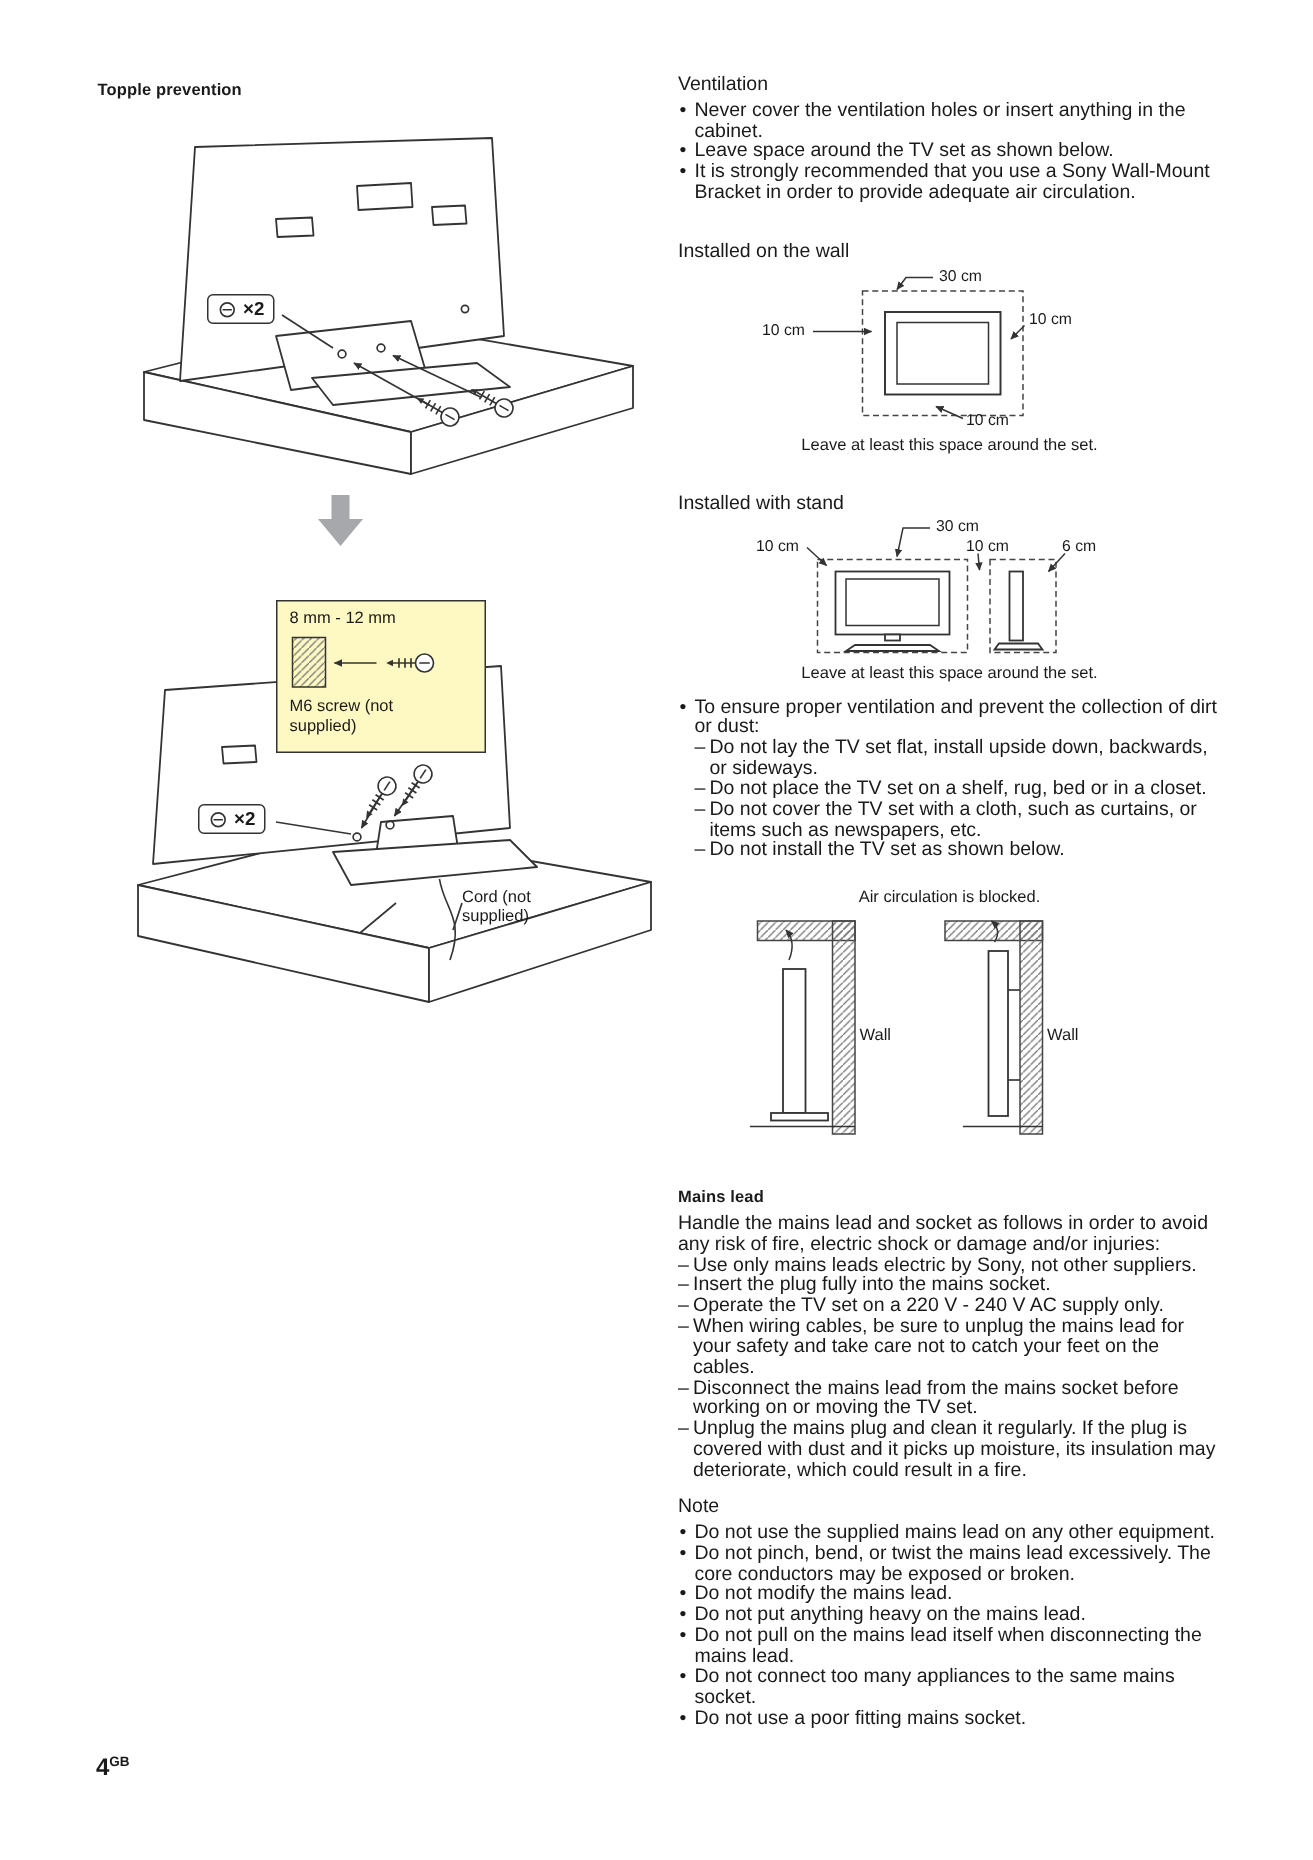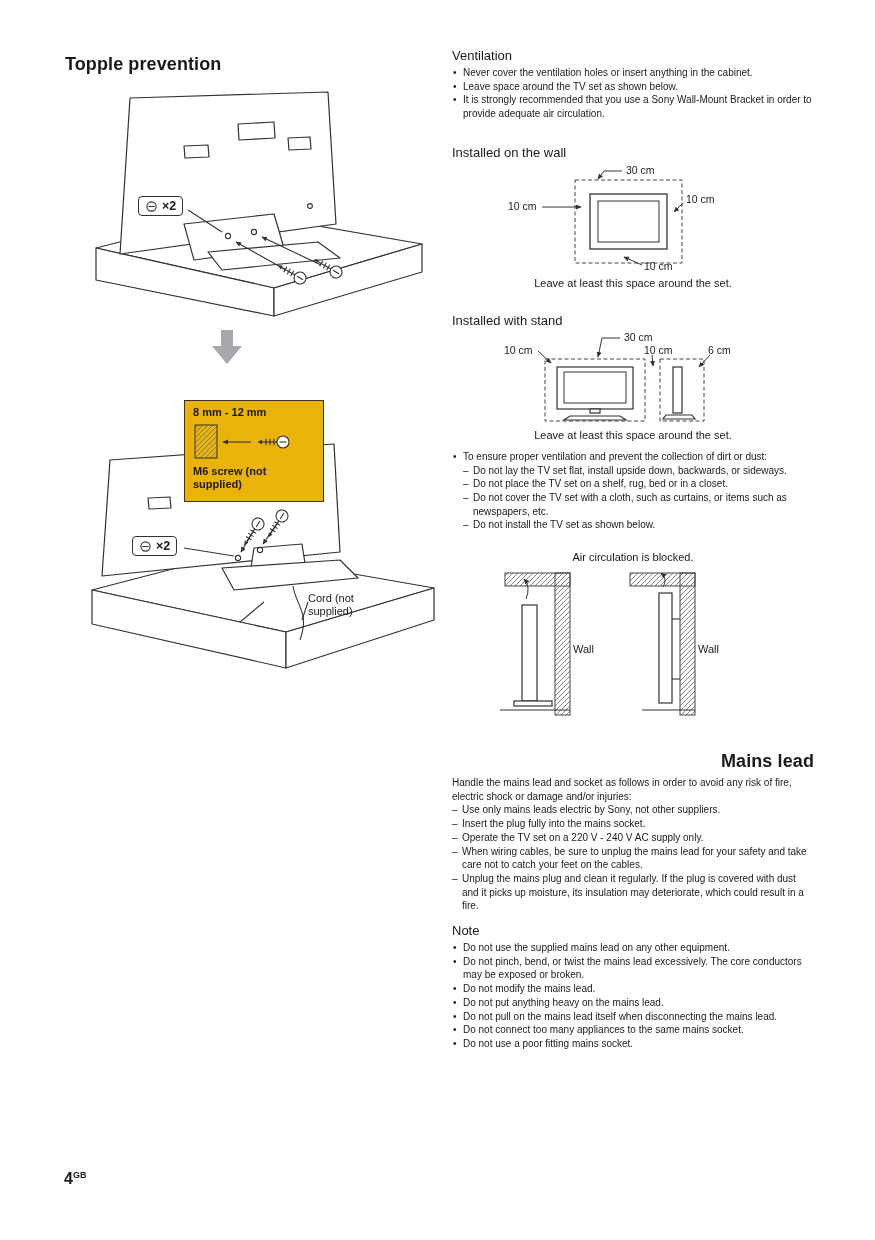--- a/index.html
+++ b/index.html
@@ -4,41 +4,41 @@
 <style>
   * { margin:0; padding:0; box-sizing:border-box; }
   html,body { background:#fff; }
   body {
     width:875px; height:1240px; position:relative; overflow:hidden;
     font-family:"Liberation Sans", sans-serif; color:#1a1a1a;
   }
   .page { position:absolute; inset:0; background:#fff; }
 
   
-  .h-lg { font-size:18px; font-weight:bold; letter-spacing:.1px;text-align:right; }
+  .h-lg { font-size:11px; font-weight:bold; letter-spacing:.1px; }
   .h-md { font-size:13px; font-weight:normal; }
 
   
   .left-heading { position:absolute; left:65px; top:54px; }
   .fig { position:absolute; }
   .fig > svg { position:absolute; left:0; top:0; }
   .fig-label { position:absolute; font-size:11px; line-height:12.6px; color:#1a1a1a; }
-  .line-box { position:absolute; background:#eab308; border:1.2px solid #333;font-weight:bold; }
+  .line-box { position:absolute; background:#fef9c3; border:1.2px solid #333; }
   .x2-badge {
     position:absolute; display:flex; align-items:center; gap:4px;
     border:1.3px solid #333; border-radius:4px; background:#fff;
     padding:2px 6px; font-size:12.5px; font-weight:bold;
   }
   .down-arrow { position:absolute; left:212px; top:330px; width:30px; height:34px; }
 
   
   .col { position:absolute; left:452px; top:48px; width:362px; }
   .col .h-md { margin-bottom:3px; }
   .sub { margin-top:24px; }
-  p.body, .bullets li, .dashes li { font-size:10px; line-height:13.7px; }
+  p.body, .bullets li, .dashes li { font-size:13px; line-height:13.7px; }
   ul.bullets { list-style:none; }
   ul.bullets > li { position:relative; padding-left:11px; }
   ul.bullets > li::before { content:"\2022"; position:absolute; left:1px; }
   ul.dashes { list-style:none; }
   ul.dashes > li { position:relative; padding-left:10px; }
   ul.dashes > li::before { content:"\2013"; position:absolute; left:0; }
   .diagram { position:relative; }
   .meas { position:absolute; font-size:10.5px; white-space:nowrap; }
   .caption { font-size:11px; text-align:center; margin-top:2px; }
   .caption-top { font-size:11px; text-align:center; }
@@ -262,20 +262,21 @@
       <div class="fig-label" style="left:246px; top:92px;">Wall</div>
     </div>
 
     <h2 class="h-lg mains-h">Mains lead</h2>
     <p class="body">Handle the mains lead and socket as follows in order to avoid any risk of fire, electric shock or damage and/or injuries:</p>
     <ul class="dashes">
       <li>Use only mains leads electric by Sony, not other suppliers.</li>
       <li>Insert the plug fully into the mains socket.</li>
       <li>Operate the TV set on a 220 V - 240 V AC supply only.</li>
       <li>When wiring cables, be sure to unplug the mains lead for your safety and take care not to catch your feet on the cables.</li>
+      <li>Disconnect the mains lead from the mains socket before working on or moving the TV set.</li>
       <li>Unplug the mains plug and clean it regularly. If the plug is covered with dust and it picks up moisture, its insulation may deteriorate, which could result in a fire.</li>
     </ul>
 
     <h3 class="h-md note-h">Note</h3>
     <ul class="bullets">
       <li>Do not use the supplied mains lead on any other equipment.</li>
       <li>Do not pinch, bend, or twist the mains lead excessively. The core conductors may be exposed or broken.</li>
       <li>Do not modify the mains lead.</li>
       <li>Do not put anything heavy on the mains lead.</li>
       <li>Do not pull on the mains lead itself when disconnecting the mains lead.</li>

